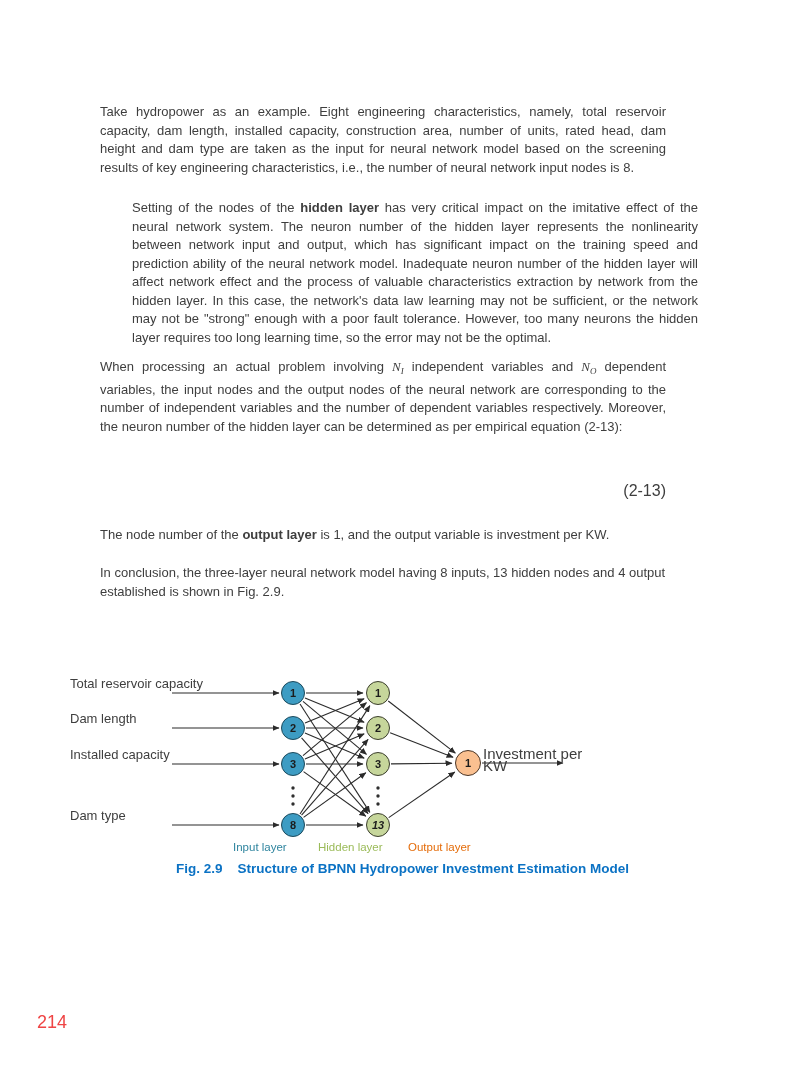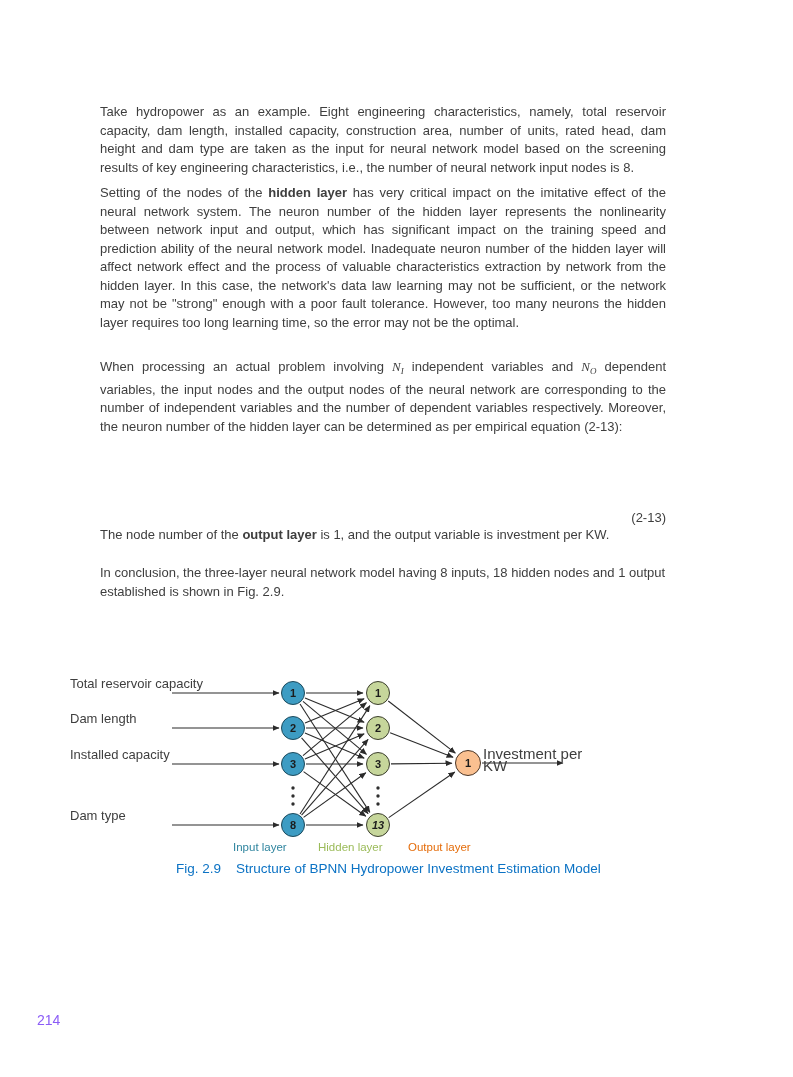--- a/index.html
+++ b/index.html
@@ -27,21 +27,21 @@
   .equation-row { position:absolute; top:476px; left:0; width:566px; height:34px;
     font-family:"Liberation Serif", serif; font-size:15.5px; color:#3b3b3b; }
   .eq-body { position:absolute; left:178px; top:3px; white-space:nowrap; }
   .eq-body .it { font-style:italic; }
   .eq-body sub { font-size:10px; font-style:italic; vertical-align:-4px; font-family:"Liberation Serif",serif; }
   .eqs { margin:0 7px; }
   .radical { display:inline-block; font-size:19px; vertical-align:-2px; margin-right:-2px; }
   .radicand { border-top:1.3px solid #3b3b3b; padding:0 4px 0 2px; }
   .tailplus { margin:0 4px 0 6px; }
   .cond { margin-left:17px; }
-  .eq-number { position:absolute; right:0; top:6px; font-family:"Liberation Sans",sans-serif; font-size:13px; color:#3e3e3e;margin-top:28px; }
+  .eq-number { position:absolute; right:0; top:6px; font-family:"Liberation Sans",sans-serif; font-size:16px; color:#3e3e3e; }
 
   
   .figure { position:absolute; left:0; top:655px; width:793px; height:235px; }
   .figure svg { position:absolute; left:0; top:0; }
   .node {
     position:absolute; width:24px; height:24px; border-radius:50%;
     border:1.2px solid #27373d; display:flex; align-items:center; justify-content:center;
     font-size:11px; font-weight:600; color:#1c1c1c;
   }
   .node.in  { background:#3d9cc3; border-color:#1d4a5c; }
@@ -50,54 +50,54 @@
   .inlabel {
     position:absolute; width:210px; text-align:left;
     font-size:13px; line-height:12px; color:#3e3e3e;
   }
   .outlabel { position:absolute; font-size:15px; line-height:12px; color:#3e3e3e; width:110px; }
   .layerlabel { position:absolute; top:186px; width:120px; text-align:left; font-size:11.5px; font-weight:400; }
   .ll-in  { color:#2e849e; }
   .ll-hid { color:#9bbb59; }
   .ll-out { color:#e46c0a; }
 
-  .caption { position:absolute; left:176px; top:861px; font-size:13.5px; font-weight:400; color:#0b72c4; white-space:nowrap; }
+  .caption { position:absolute; left:176px; top:861px; font-size:13.5px; font-weight:700; color:#0b72c4; white-space:nowrap; }
   .caption .cap-title { margin-left:15px; }
 
-  .pagenum { position:absolute; left:37px; top:1012px; font-size:14px; color:#8b5cf6; }
+  .pagenum { position:absolute; left:37px; top:1012px; font-size:18px; color:#ef4444; }
 </style>
 </head>
 <body>
 
 <div class="page">
 
   <div class="content">
 
     <div class="para" style="top:103px;">
       <span>Take hydropower as an example. Eight engineering characteristics, namely, total reservoir capacity, dam length, installed capacity, construction area, number of units, rated head, dam height and dam type are taken as the input for neural network model based on the screening results of key engineering characteristics, i.e., the number of neural network input nodes is 8.</span>
     </div>
 
-    <div class="para" style="top:184px;">
+    <div class="para" style="top:199px;margin-left:32px;">
       <span>Setting of the nodes of the </span><span class="b">hidden layer</span><span> has very critical impact on the imitative effect of the neural network system. The neuron number of the hidden layer represents the nonlinearity between network input and output, which has significant impact on the training speed and prediction ability of the neural network model. Inadequate neuron number of the hidden layer will affect network effect and the process of valuable characteristics extraction by network from the hidden layer. In this case, the network's data law learning may not be sufficient, or the network may not be "strong" enough with a poor fault tolerance. However, too many neurons the hidden layer requires too long learning time, so the error may not be the optimal.</span>
     </div>
 
     <div class="para" style="top:358px;">
       <span>When processing an actual problem involving </span><span class="iv">N</span><span class="ivsub">I</span><span> independent variables and </span><span class="iv">N</span><span class="ivsub">O</span><span> dependent variables, the input nodes and the output nodes of the neural network are corresponding to the number of independent variables and the number of dependent variables respectively. Moreover, the neuron number of the hidden layer can be determined as per empirical equation (2-13):</span>
     </div>
 
     <div class="equation-row">
       <span class="eq-number">(2-13)</span>
     </div>
 
     <div class="para" style="top:526px;">
       <span>The node number of the </span><span class="b">output layer</span><span> is 1, and the output variable is investment per KW.</span>
     </div>
 
     <div class="para noj" style="top:564px;">
-      <span>In conclusion, the three-layer neural network model having 8 inputs, 18 hidden nodes and 1 output established is shown in Fig. 2.9.</span>
+      <span>In conclusion, the three-layer neural network model having 8 inputs, 13 hidden nodes and 4 output established is shown in Fig. 2.9.</span>
     </div>
   </div>
 
   <div class="figure">
     <svg id="net-svg" width="793" height="235" viewBox="0 0 793 235">
       <defs>
         <marker id="ah" markerUnits="userSpaceOnUse" markerWidth="8" markerHeight="8" refX="6.5" refY="3" orient="auto">
           <path d="M0,0 L7,3 L0,6 Z" fill="#2b2b2b"></path>
         </marker>
       </defs>

